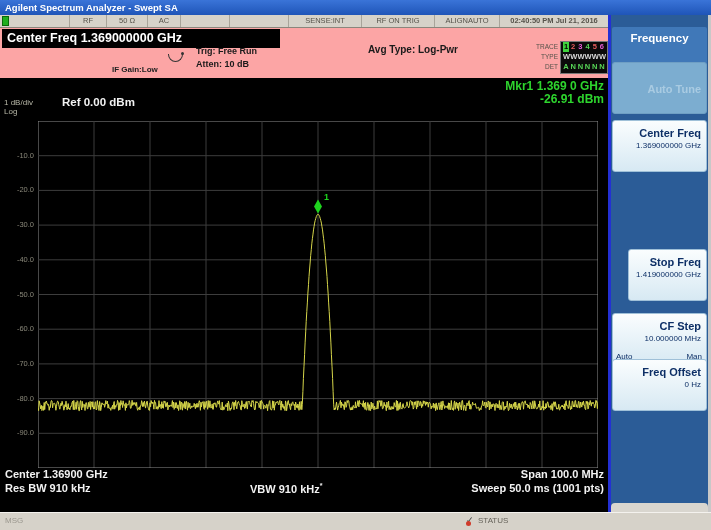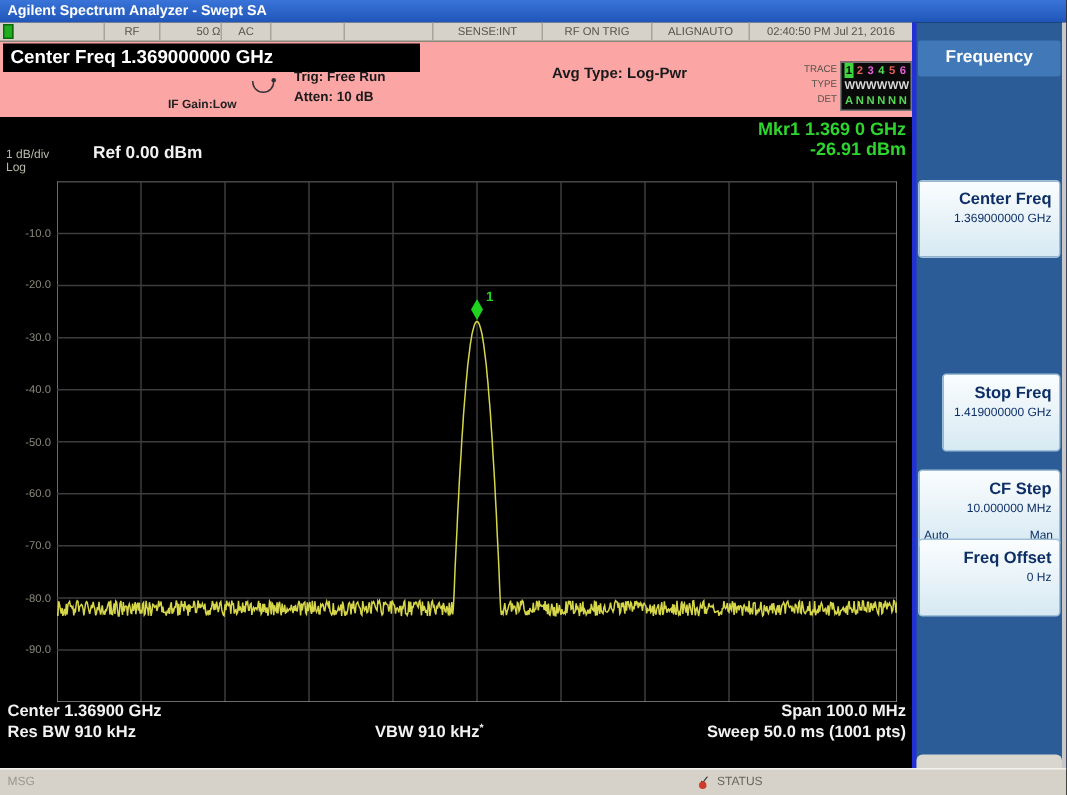--- a/index.html
+++ b/index.html
@@ -10,21 +10,21 @@
   
   .titlebar{position:absolute;left:0;top:0;width:711px;height:15px;
     background:linear-gradient(#3a74d8,#1f55b8);color:#fff;font-size:9.5px;font-weight:bold;
     line-height:15px;padding-left:5px;box-sizing:border-box;}
   
   .statusstrip{position:absolute;left:0;top:15px;width:608px;height:13px;background:#d6d2c9;
     display:flex;align-items:stretch;border-bottom:1px solid #8a867c;box-sizing:border-box;}
   .local-ind{width:16px;margin:1px 2px;background:#1fae1f;border:1px solid #0a6a0a;}
   .sscell{border-right:1px solid #a8a49a;font-size:7.5px;color:#55524a;text-align:center;
     line-height:12px;white-space:nowrap;overflow:hidden;}
-  .sscell:last-child{flex:1;border-right:none;}
+  .sscell:last-child{flex:1;border-right:none;font-weight:bold;}
   
   .measbar{position:absolute;left:0;top:28px;width:608px;height:50px;background:#fca5a5;}
   .cfbox{position:absolute;left:2px;top:1px;width:278px;height:19px;background:#000;
     color:#fff;font-size:12.5px;font-weight:bold;line-height:19px;padding-left:5px;box-sizing:border-box;}
   .ifgain{position:absolute;left:112px;top:37px;font-size:8px;color:#222;font-weight:bold;}
   .coupicon{position:absolute;left:168px;top:26px;width:13px;height:7px;border:1px solid #333;
     border-top:none;border-radius:0 0 8px 8px;}
   .coupicon::after{content:"";position:absolute;right:-2px;top:-2px;width:3px;height:3px;
     background:#333;border-radius:50%;}
   .trig{position:absolute;left:196px;top:18px;font-size:9px;color:#1a1a1a;font-weight:bold;}
@@ -41,21 +41,21 @@
     font-size:12px;line-height:13px;}
   .scale-div{position:absolute;left:4px;top:98px;font-size:8px;color:#b8b8a8;line-height:9px;}
   .ref-level{position:absolute;left:62px;top:96px;font-size:11.5px;font-weight:bold;color:#f2f2f2;}
   .ylabel{position:absolute;left:4px;width:30px;text-align:right;font-size:7.5px;color:#8a887a;}
   #plot-svg{position:absolute;left:38px;top:121px;}
   .bot-ann{position:absolute;color:#f2f2f2;font-size:11px;font-weight:bold;white-space:nowrap;}
   .bot-ann sup{font-size:7px;}
   
   .softpanel{position:absolute;left:608px;top:15px;width:103px;height:497px;background:#2b5c97;
     border-left:3px solid #2330d4;border-right:3px solid #2330d4;box-sizing:border-box;}
-  .menu-title{position:absolute;left:1px;right:1px;top:12px;height:24px;background:#4078b8;
+  .menu-title{position:absolute;left:1px;right:1px;top:12px;height:41px;background:#4078b8;
     border-radius:2px;color:#fff;font-weight:bold;font-size:11.5px;text-align:center;line-height:23px;}
   .skey{position:absolute;left:1px;right:1px;height:52px;border-radius:3px;box-sizing:border-box;
     background:linear-gradient(#fafdfe,#d7e9f3);border:1px solid #9fc0d8;
     color:#0d2f66;text-align:right;padding:6px 5px 0 3px;}
   .skey .lab{font-size:11px;font-weight:bold;line-height:13px;}
   .skey .val{font-size:8px;line-height:11px;}
   .skey.disabled{background:#7cadd0;border-color:#6f9fc4;}
   .skey.disabled .lab{color:#a9cbe2;padding-top:14px;display:block;}
   .toggle-row{position:absolute;left:3px;right:4px;bottom:3px;display:flex;
     justify-content:space-between;font-size:8px;}
@@ -78,21 +78,21 @@
 
 <div id="window">
 
   <div class="titlebar">Agilent Spectrum Analyzer - Swept SA</div>
 
   <div class="statusstrip">
     <div class="local-ind"></div>
     <div style="display:flex;flex:1;">
         <div class="sscell" style="width: 58px;"></div>
         <div class="sscell" style="width: 36px;">RF</div>
-        <div class="sscell" style="width: 40px; text-align: right;">50 Ω</div>
+        <div class="sscell" style="width: 40px;">50 Ω</div>
         <div class="sscell" style="width: 32px;">AC</div>
         <div class="sscell" style="width: 48px;"></div>
         <div class="sscell" style="width: 58px;"></div>
         <div class="sscell" style="width: 72px;">SENSE:INT</div>
         <div class="sscell" style="width: 72px;">RF ON   TRIG</div>
         <div class="sscell" style="width: 64px;">ALIGNAUTO</div>
         <div class="sscell" style="width: 108px;">02:40:50 PM Jul 21, 2016</div>
       </div>
   </div>
 
@@ -191,20 +191,23 @@
 
   <div class="bot-ann" style="left:5px;top:468px;">Center 1.36900 GHz</div>
   <div class="bot-ann" style="left:5px;top:482px;">Res BW 910 kHz</div>
   <div class="bot-ann" style="left:250px;top:482px;"><span>VBW 910 kHz</span><sup>*</sup></div>
   <div class="bot-ann" style="right:107px;top:468px;">Span 100.0 MHz</div>
   <div class="bot-ann" style="right:107px;top:482px;">Sweep  50.0 ms (1001 pts)</div>
 
   <div class="softpanel">
     <div class="menu-title">Frequency</div>
 
+    <div class="skey disabled" style="top:47px;">
+      <span class="lab">Auto Tune</span>
+    </div>
 
     <div class="skey" style="top:105px;">
       <div class="lab">Center Freq</div>
       <div class="val">1.369000000 GHz</div>
     </div>
 
 
     <div class="skey" style="top:234px;margin-left:16px;">
       <div class="lab">Stop Freq</div>
       <div class="val">1.419000000 GHz</div>

